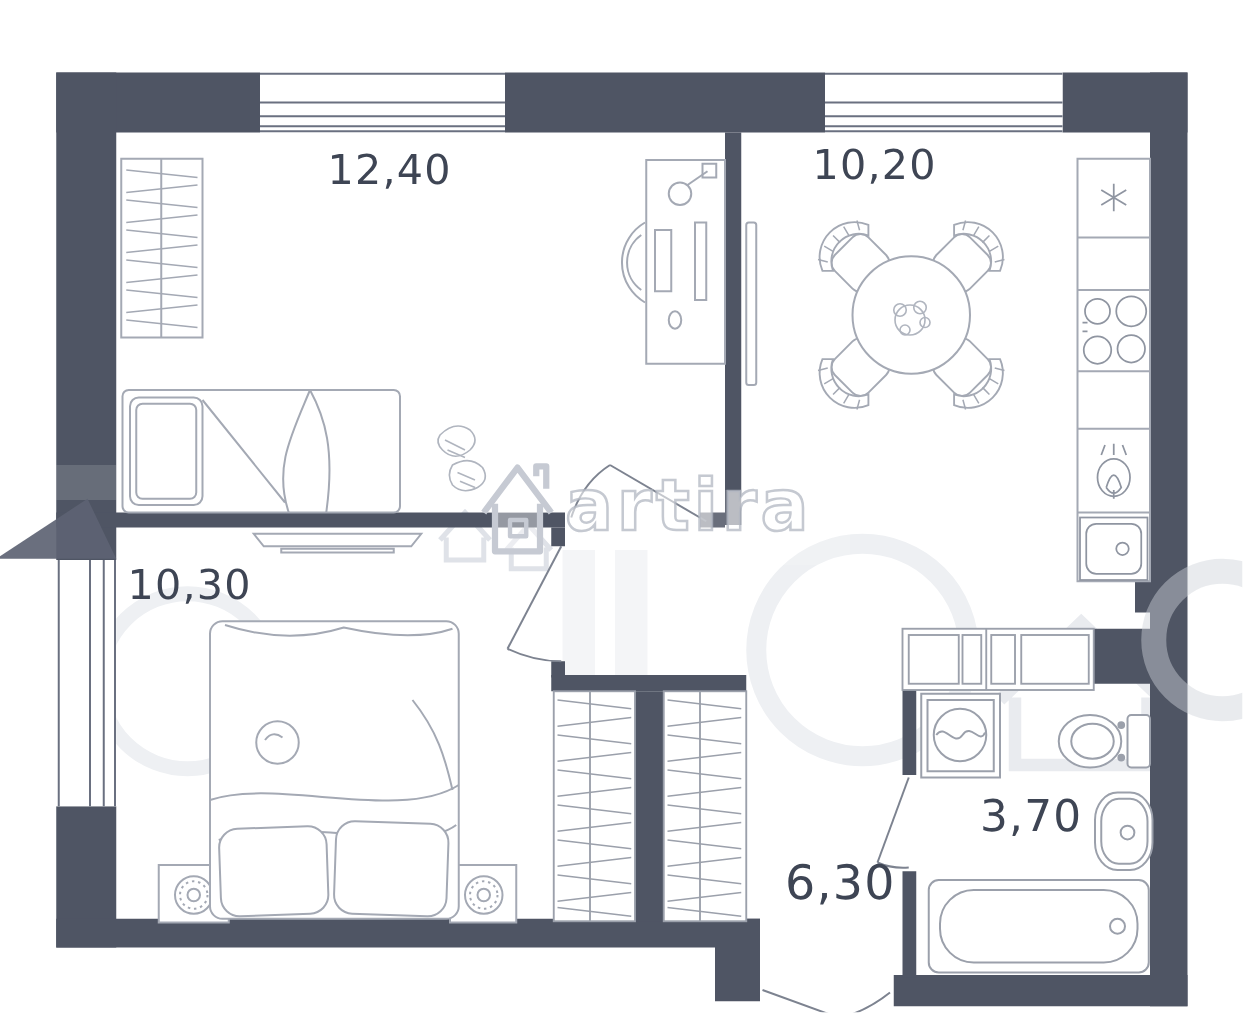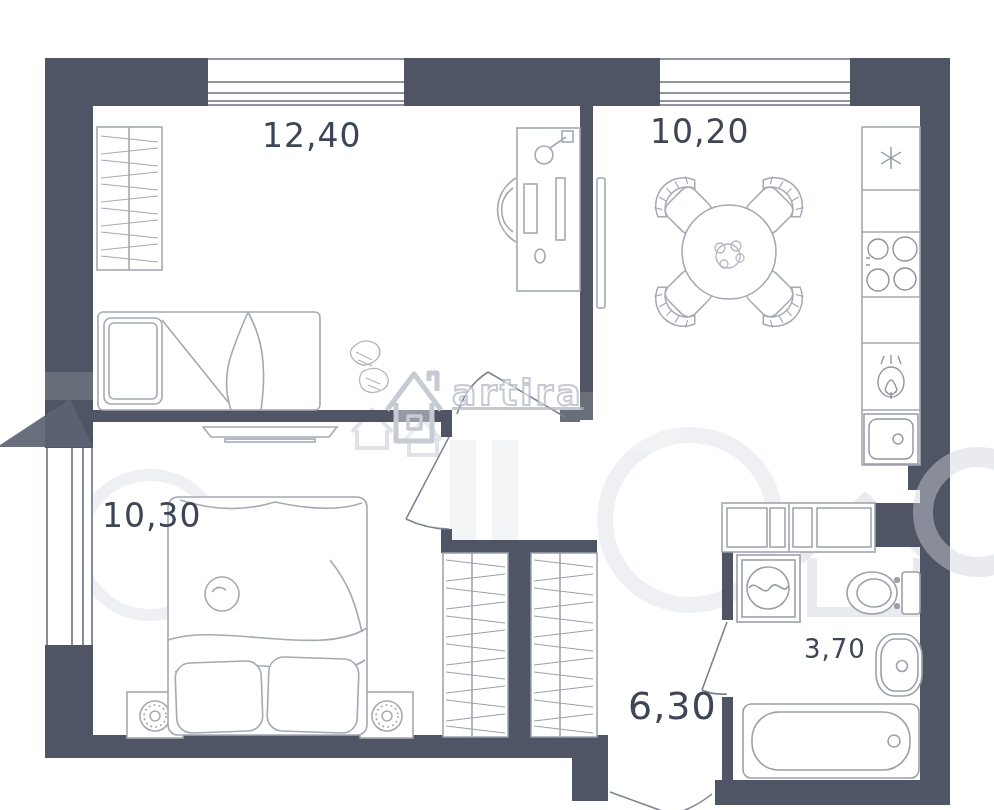--- a/index.html
+++ b/index.html
@@ -7,25 +7,24 @@
     position:relative;width:994px;height:810px;background:#ffffff;overflow:hidden;
     font-family:"DejaVu Sans","Liberation Sans",sans-serif;
     text-align:center;
   }
   .plan-wrap svg{position:absolute;left:0;top:0;}
   .room-label{
     position:absolute;font-size:33px;color:#3e4554;letter-spacing:1px;
     font-family:"DejaVu Sans","Liberation Sans",sans-serif;white-space:nowrap;
   }
   .wm-text{
-    position:absolute;left:452px;top:372px;font-size:36px;font-weight:bold;
+    position:absolute;left:452px;top:372px;font-size:57px;font-weight:bold;
     letter-spacing:3px;color:rgba(255,255,255,0.55);
     -webkit-text-stroke:2px rgba(178,183,194,0.75);
     font-family:"DejaVu Sans","Liberation Sans",sans-serif;
-    text-decoration:underline;
   }
 </style>
 </head>
 <body>
 
 <div class="plan-wrap">
 
 <svg width="994" height="810" viewBox="0 0 994 810">
 
   <g>
@@ -282,19 +281,19 @@
   <g fill="rgba(255,255,255,0.4)" stroke="#c6cad3" stroke-width="5" stroke-linejoin="round">
     <path d="M387,410 L414,374 L441,410"></path>
     <path d="M396,403 V441 H432 V403"></path>
     <path d="M429,381 V373 H437 V391" fill="none"></path>
     <rect x="408" y="416" width="13" height="13" fill="none" stroke-width="3.5"></rect>
   </g>
 </svg>
 
 <div class="room-label" style="left:262px;top:116px;">12,40</div>
 <div class="room-label" style="left:650px;top:112px;">10,20</div>
-<div class="room-label" style="left:102px;top:448px;margin-top:48px;">10,30</div>
+<div class="room-label" style="left:102px;top:448px;">10,30</div>
 <div class="room-label" style="left:628px;top:684px;font-size:38px;">6,30</div>
-<div class="room-label" style="left:804px;top:634px;font-size:26px;">3,70</div>
+<div class="room-label" style="left:784px;top:634px;font-size:35px;">3,70</div>
 
 <div class="wm-text">artira</div>
 
 </div>
 
 </body></html>

